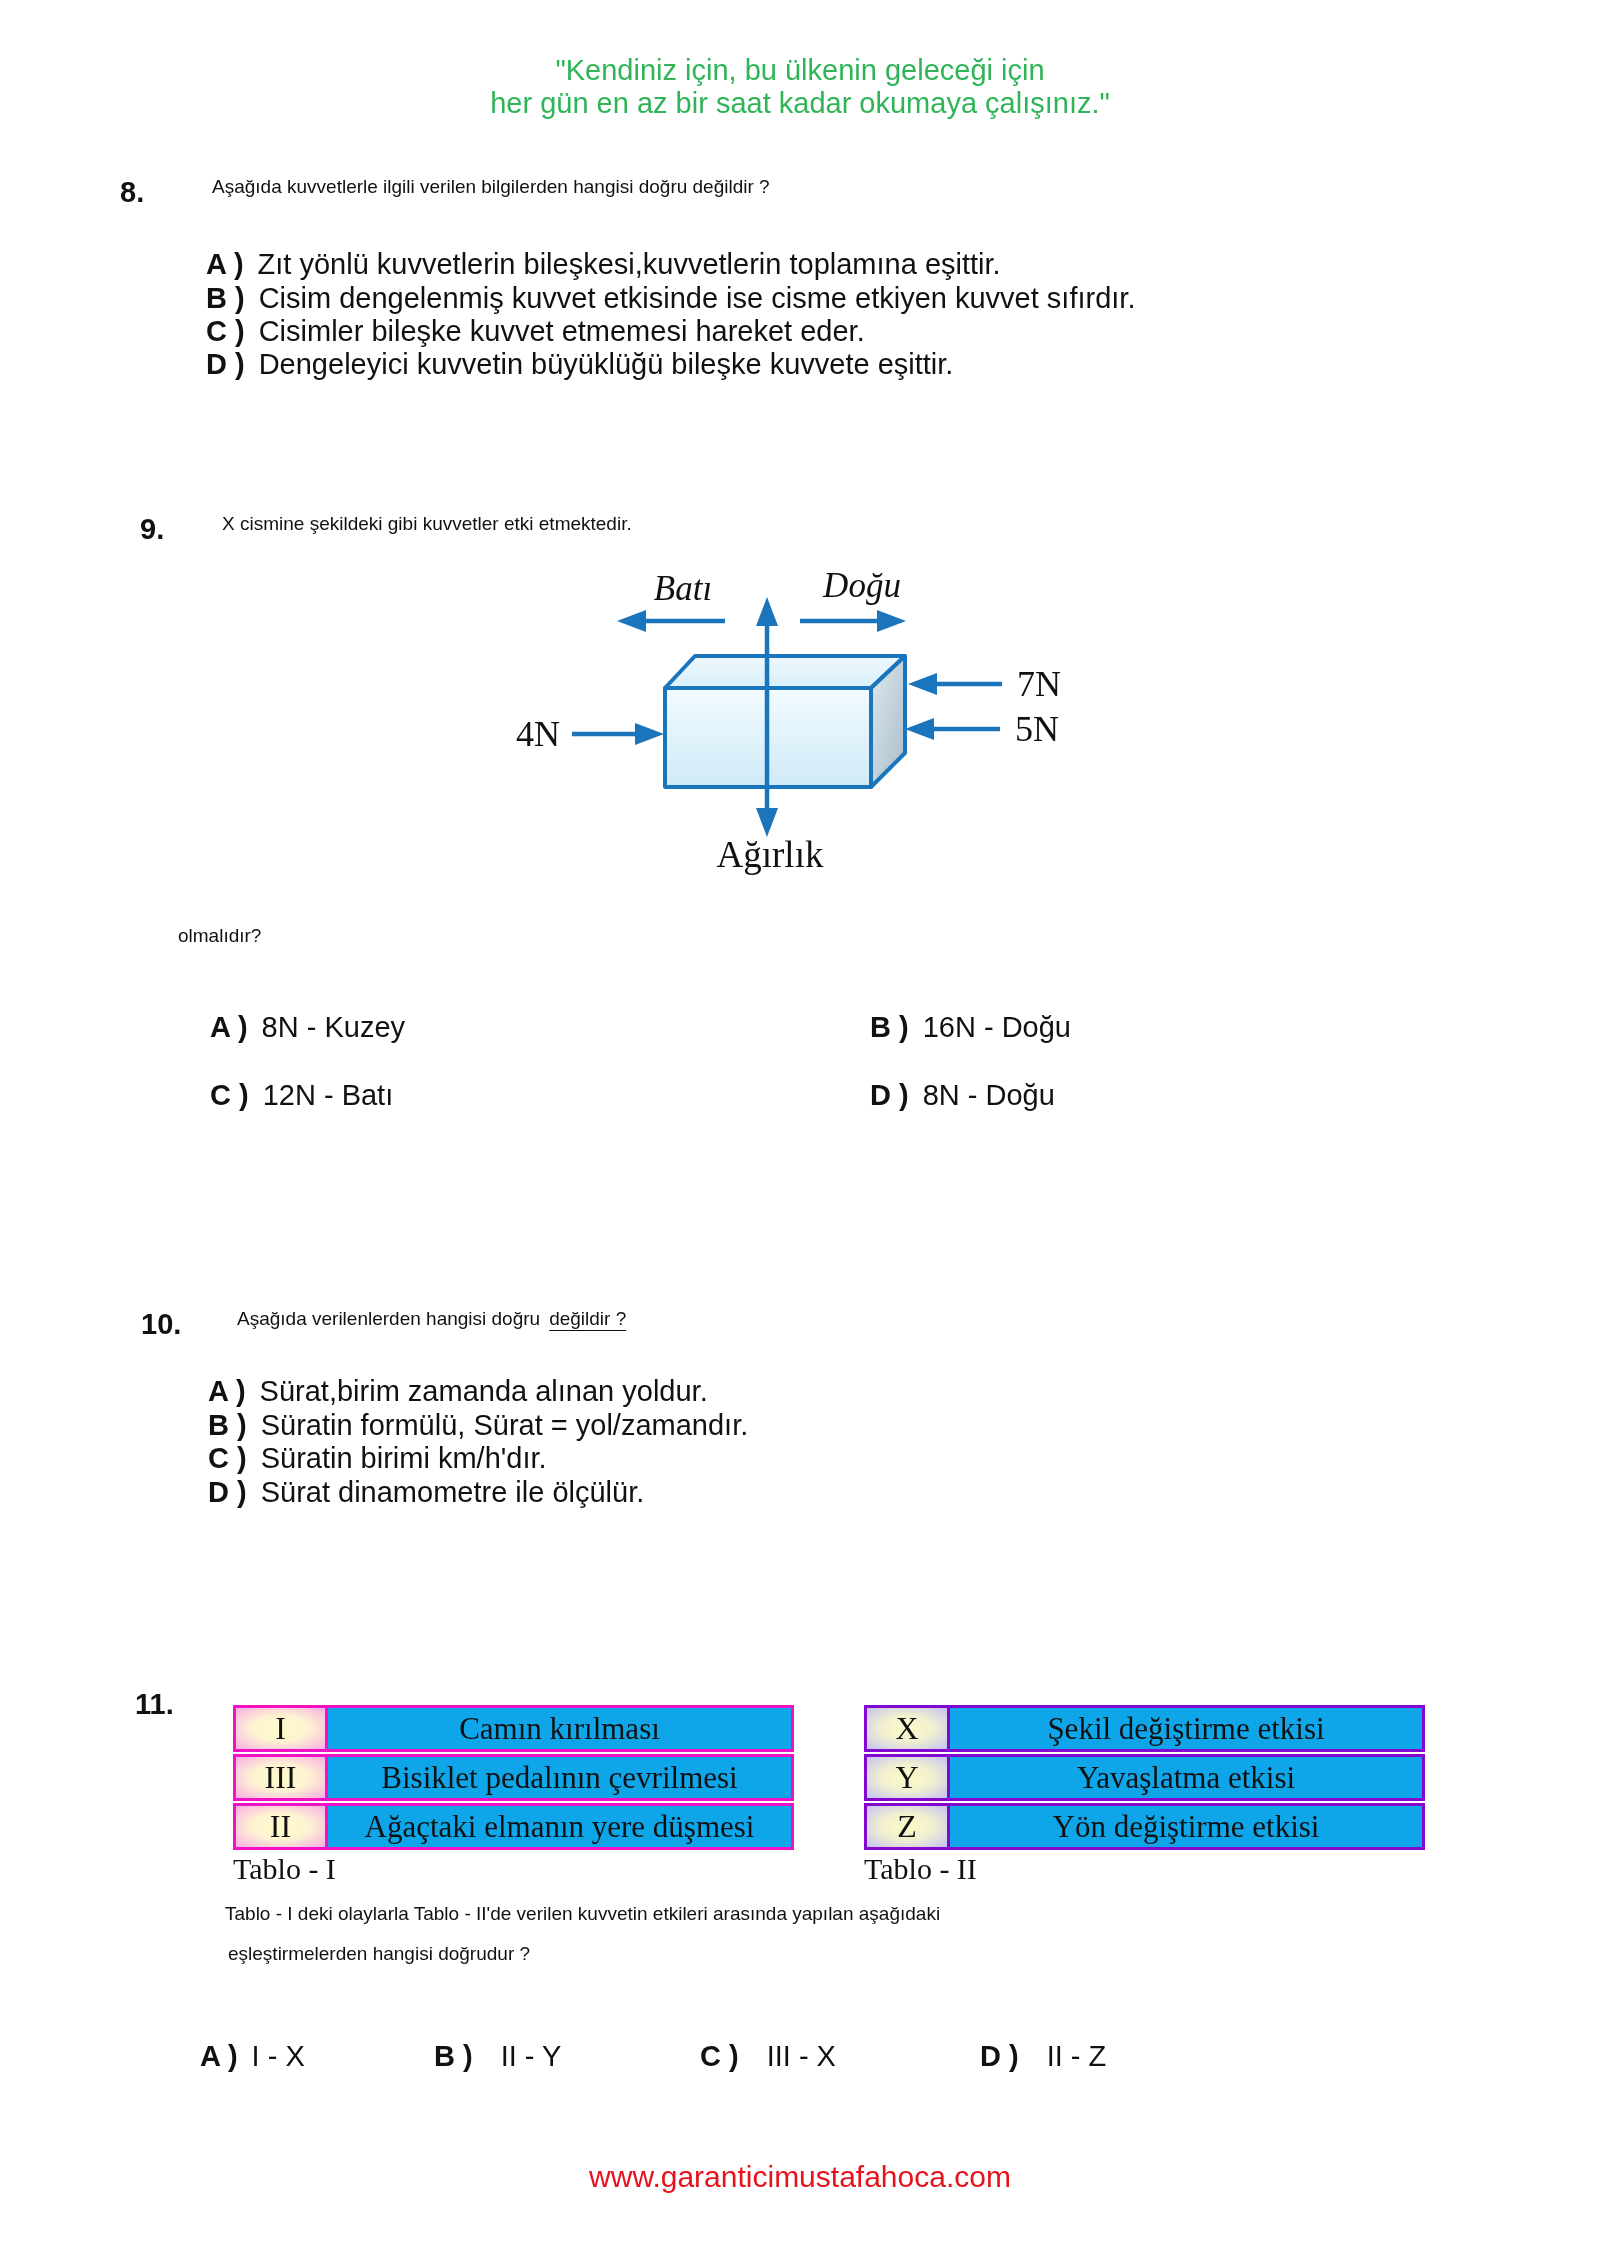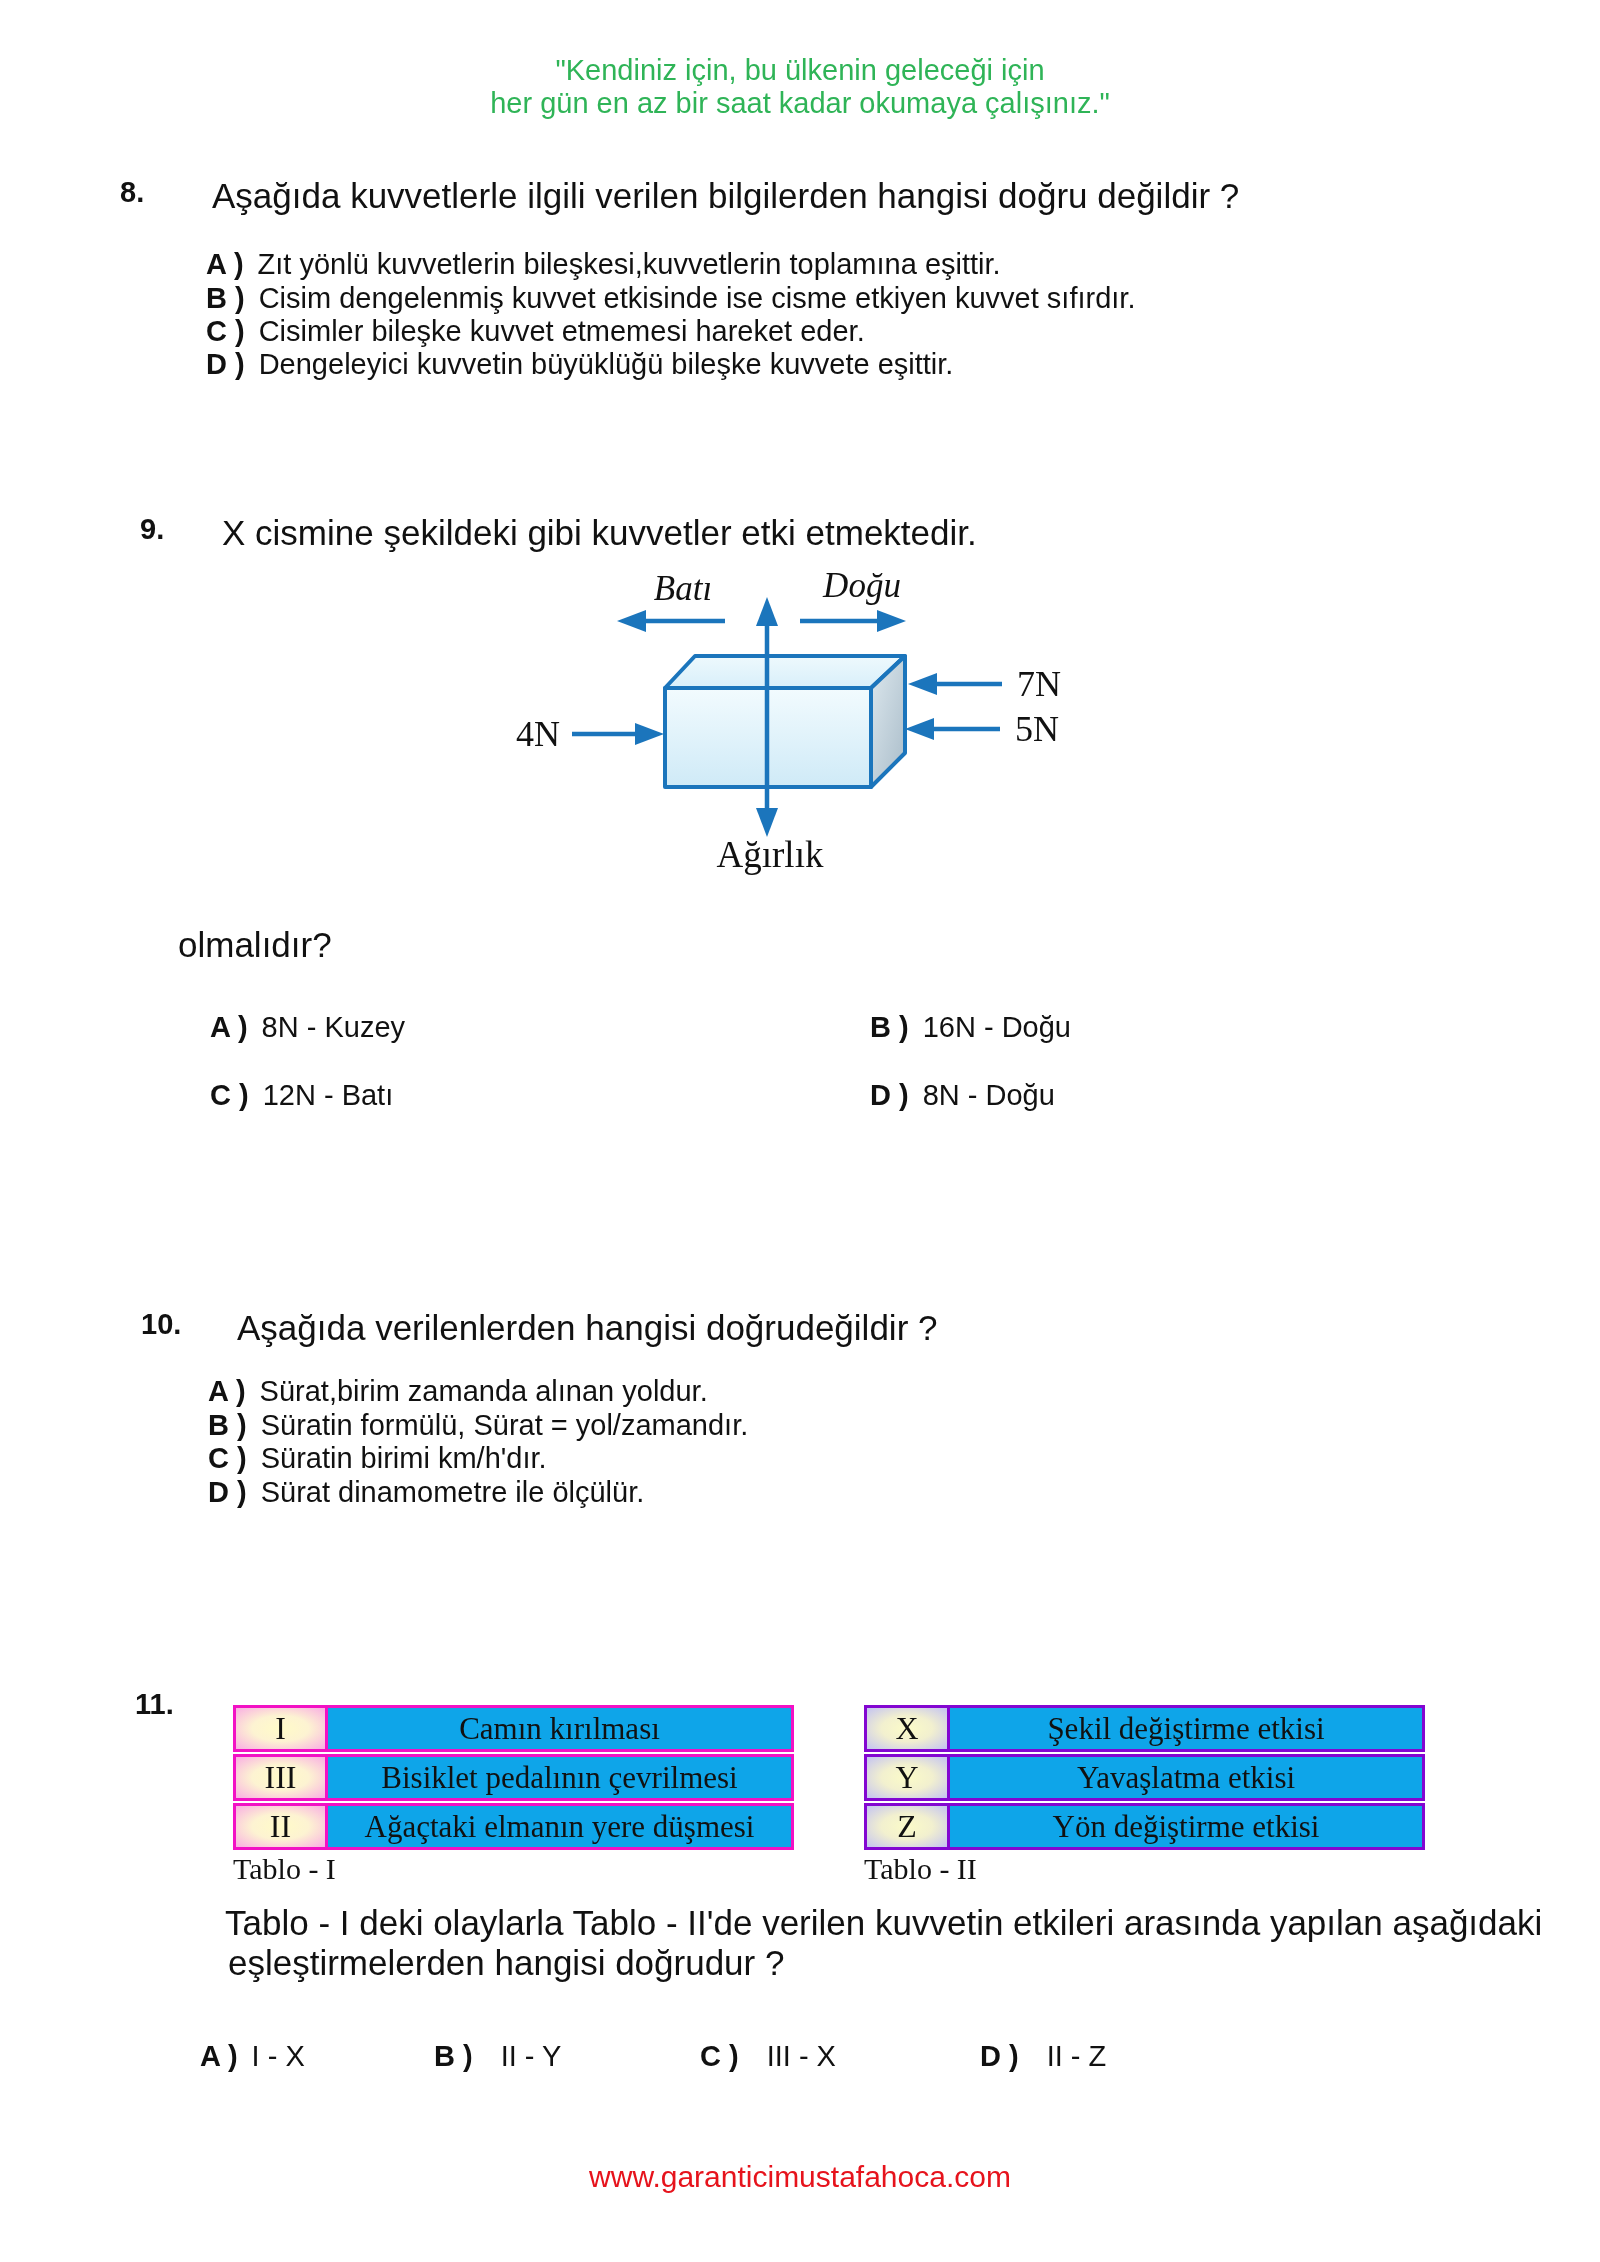--- a/index.html
+++ b/index.html
@@ -7,24 +7,24 @@
     position:relative; width:1600px; height:2262px; margin:0 auto;
     background:#ffffff; overflow:hidden;
     font-family:"Liberation Sans", sans-serif; color:#111;
   }
   .abs { position:absolute; }
   .quote {
     left:0; right:0; top:54px; text-align:center;
     font-size:29px; line-height:33px; color:#2fb457;
   }
   .qnum { font-weight:bold; font-size:29px; }
-  .stem { font-size:35px; white-space:nowrap; }
+  .stem { font-size:19px; white-space:nowrap; }
   .opt { display:flex; align-items:baseline; font-size:29px; white-space:nowrap; }
   .opt-label { font-weight:bold; margin-right:14px; }
-  .ul { text-underline-offset:5px; }
+  .ul { text-decoration:underline; text-underline-offset:5px; margin-left:9px; }
 
   
   .ttable { display:block; }
   .trow { display:flex; margin-bottom:2px; height:47px; box-sizing:border-box; }
   .t1 .trow { border:3px solid #f211c4; }
   .t2 .trow { border:3px solid #8306d1; }
   .tkey {
     box-sizing:border-box; display:flex; align-items:center; justify-content:center;
     font-family:"Liberation Serif", serif; font-size:32px;
   }

